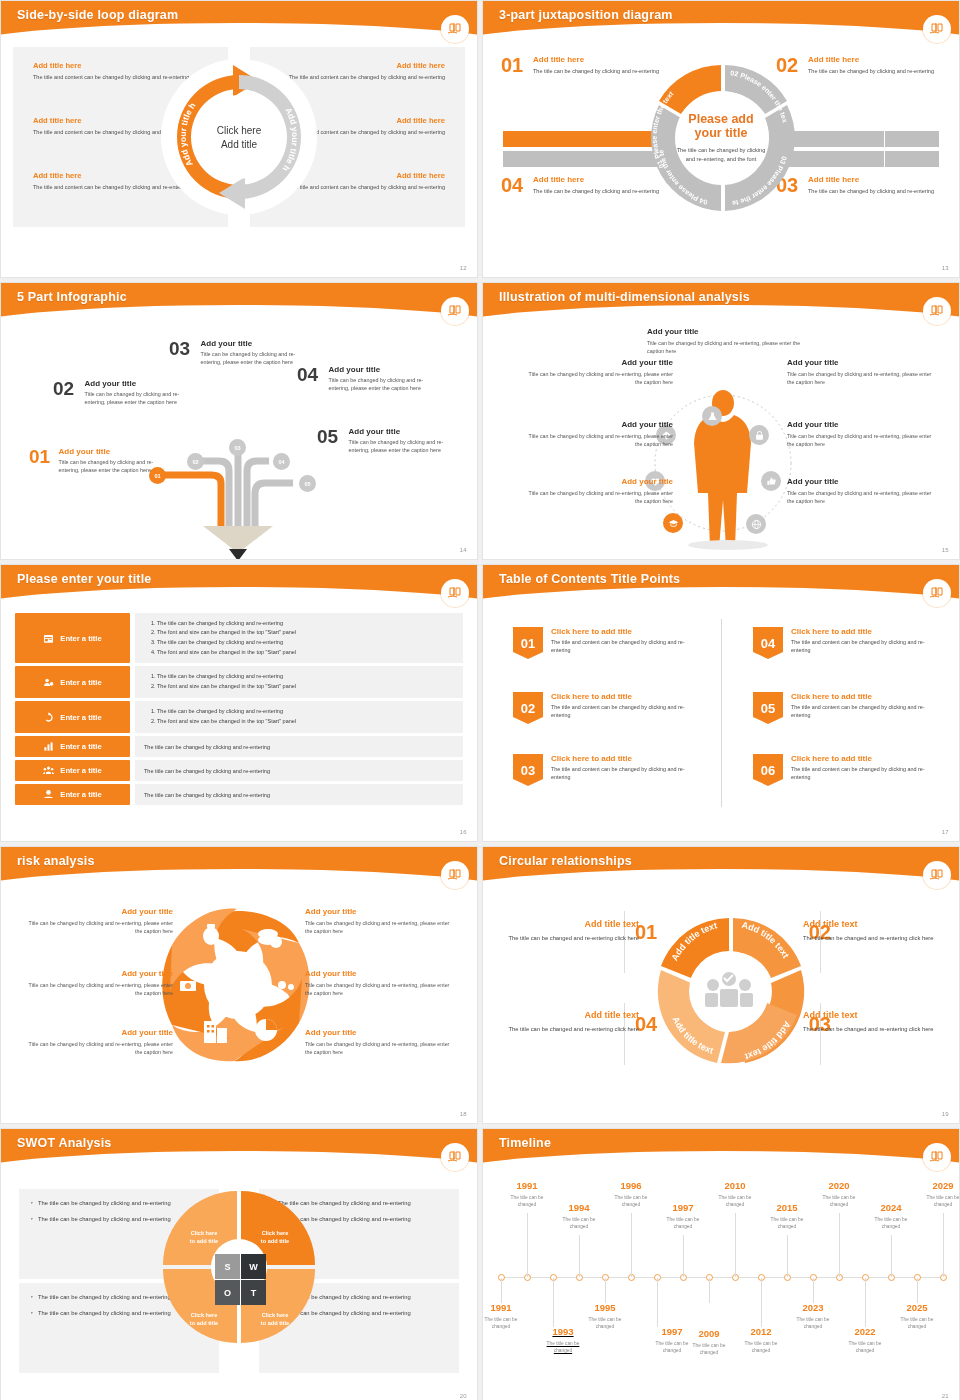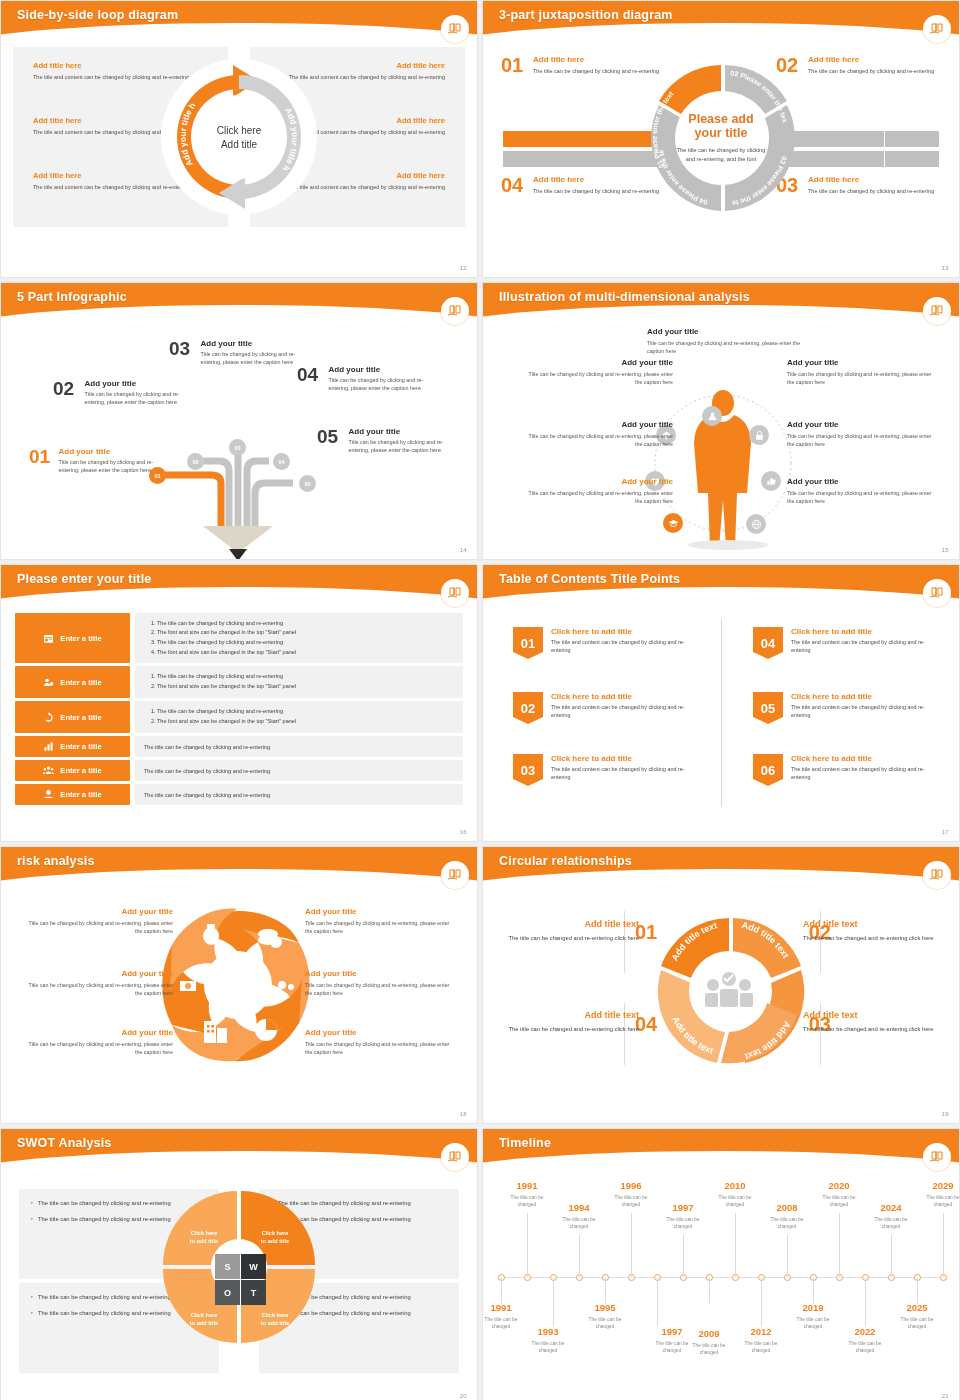--- a/index.html
+++ b/index.html
@@ -941,21 +941,21 @@
           <div class="tl-ev" style="left: -7px; top: 136px;">
             <div class="y">1991</div>
             <div class="d">The title can be changed</div>
           </div>
           <div class="tl-stem" style="left: 18px; top: 111px; height: 25px;"></div>
           <div class="tl-ev" style="left: 19px; top: 14px;">
             <div class="y">1991</div>
             <div class="d">The title can be changed</div>
           </div>
           <div class="tl-stem" style="left: 44px; top: 46px; height: 64px;"></div>
-          <div class="tl-ev" style="left: 40px; top: 160px;">
+          <div class="tl-ev" style="left: 55px; top: 160px; text-decoration: underline;">
             <div class="y">1993</div>
             <div class="d">The title can be changed</div>
           </div>
           <div class="tl-stem" style="left: 70px; top: 111px; height: 49px;"></div>
           <div class="tl-ev" style="left: 71px; top: 36px;">
             <div class="y">1994</div>
             <div class="d">The title can be changed</div>
           </div>
           <div class="tl-stem" style="left: 96px; top: 68px; height: 42px;"></div>
           <div class="tl-ev" style="left: 97px; top: 136px;">
@@ -987,26 +987,26 @@
             <div class="y">2010</div>
             <div class="d">The title can be changed</div>
           </div>
           <div class="tl-stem" style="left: 252px; top: 46px; height: 64px;"></div>
           <div class="tl-ev" style="left: 253px; top: 160px;">
             <div class="y">2012</div>
             <div class="d">The title can be changed</div>
           </div>
           <div class="tl-stem" style="left: 278px; top: 111px; height: 49px;"></div>
           <div class="tl-ev" style="left: 279px; top: 36px;">
-            <div class="y">2008</div>
+            <div class="y">2015</div>
             <div class="d">The title can be changed</div>
           </div>
           <div class="tl-stem" style="left: 304px; top: 68px; height: 42px;"></div>
           <div class="tl-ev" style="left: 305px; top: 136px;">
-            <div class="y">2019</div>
+            <div class="y">2023</div>
             <div class="d">The title can be changed</div>
           </div>
           <div class="tl-stem" style="left: 330px; top: 111px; height: 25px;"></div>
           <div class="tl-ev" style="left: 331px; top: 14px;">
             <div class="y">2020</div>
             <div class="d">The title can be changed</div>
           </div>
           <div class="tl-stem" style="left: 356px; top: 46px; height: 64px;"></div>
           <div class="tl-ev" style="left: 357px; top: 160px;">
             <div class="y">2022</div>

